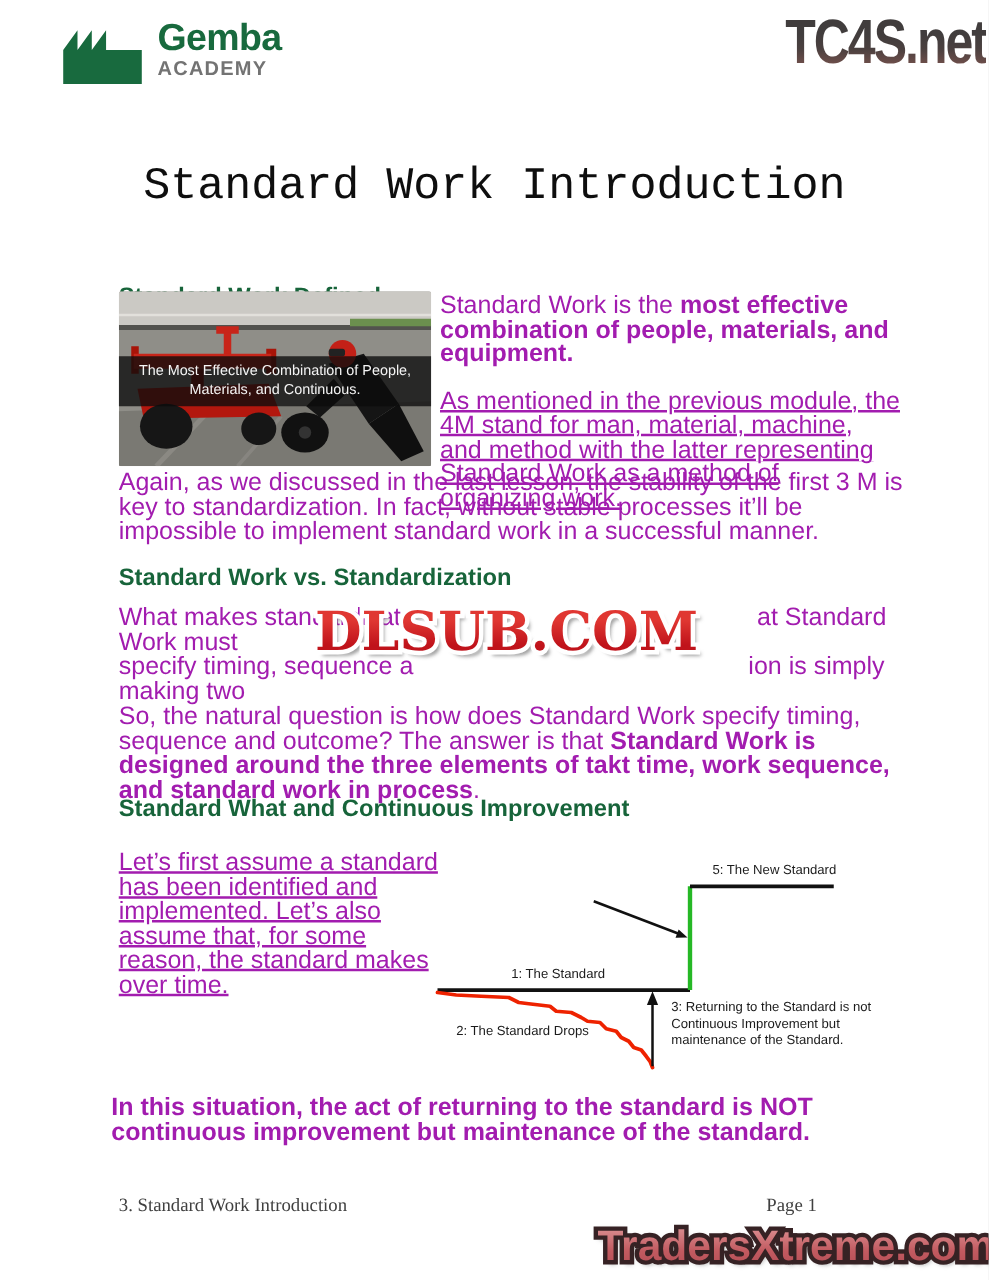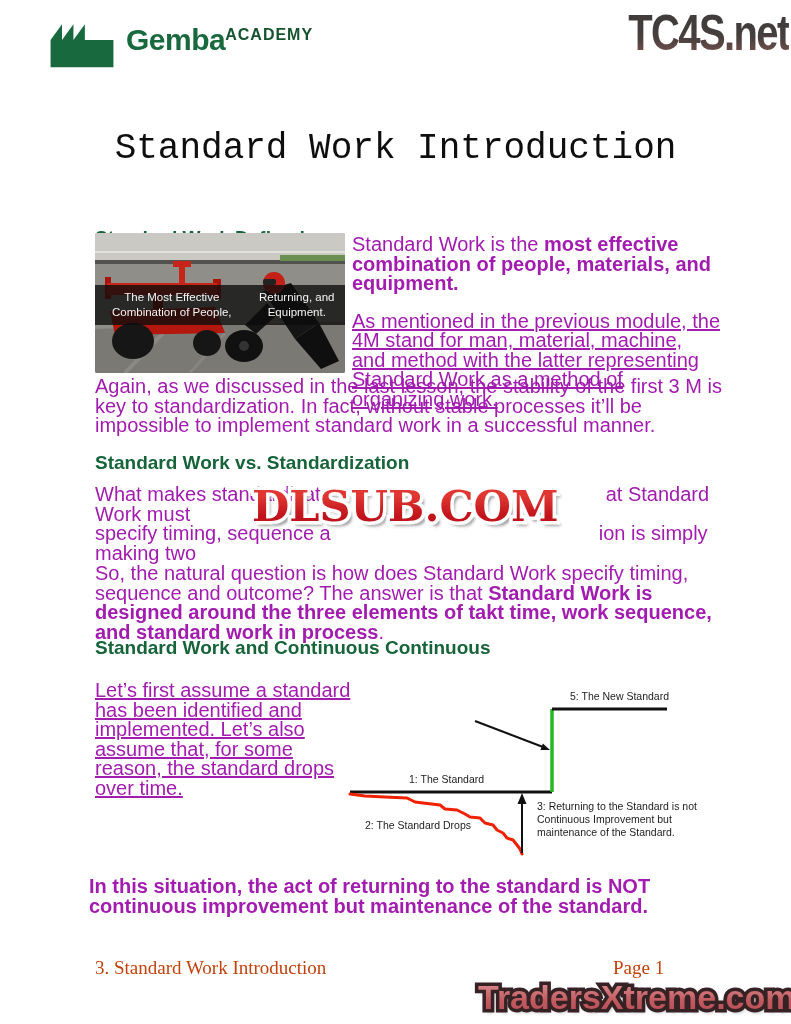--- a/index.html
+++ b/index.html
@@ -3,23 +3,23 @@
 <meta charset="utf-8">
 <style>
   html,body{margin:0;padding:0;background:#e9e9e9;}
   .page{
     position:relative;width:791px;height:1024px;margin:0 auto;background:#ffffff;
     font-family:"Liberation Sans",sans-serif;color:#171717;overflow:hidden;
   }
   
   .logo{position:absolute;left:46px;top:10px;display:flex;align-items:center;gap:8px;}
   .logo svg{display:block;}
-  .logo-text{display:flex;flex-direction:row;line-height:1;}
+  .logo-text{display:flex;flex-direction:column;line-height:1;}
   .logo-name{font-size:30px;font-weight:700;color:#186a3e;letter-spacing:-0.5px;}
-  .logo-sub{font-size:16px;font-weight:700;color:#14532d;letter-spacing:1px;margin-top:2px;}
+  .logo-sub{font-size:16px;font-weight:700;color:#737373;letter-spacing:1px;margin-top:2px;}
   .tc4s{
     position:absolute;top:4px;right:2px;font-size:50px;font-weight:700;letter-spacing:-2px;
     transform:scaleX(0.8);transform-origin:top right;
     background:linear-gradient(#413d3d 40%,#4a403f 60%,#845751 95%);
     -webkit-background-clip:text;background-clip:text;color:transparent;
   }
   
   .doc-title{position:absolute;top:128px;left:0;width:100%;text-align:center;
     font-size:36px;font-weight:400;color:#0e0e0e;margin:0;font-family:Liberation Mono, monospace;}
   .green-h{position:absolute;font-size:19px;font-weight:700;color:#17643a;margin:0;}
@@ -37,21 +37,21 @@
   .p-vs2{left:95px;top:564px;width:638px;}
   .ci-left{left:95px;top:681px;width:258px;}
   .p-final{left:89px;top:877px;width:642px;font-weight:bold;}
   .gap1{display:inline-block;width:285px;}
   .gap2{display:inline-block;width:268px;}
   
   .photo{position:absolute;left:95px;top:233px;width:250px;height:140px;overflow:hidden;border-radius:2px;}
   .photo svg{position:absolute;inset:0;}
   .photo-caption{
     position:absolute;left:0;top:52px;width:100%;height:40px;background:rgba(12,12,12,0.78);
-    display:flex;flex-direction:row;align-items:center;justify-content:center;
+    display:flex;flex-direction:column;align-items:center;justify-content:center;
     color:#f4f4f4;font-size:11.5px;line-height:15px;text-align:center;
   }
   
   .diagram{position:absolute;left:345px;top:683px;width:400px;height:185px;}
   .diagram svg{position:absolute;inset:0;}
   .dlabel{position:absolute;font-size:10.5px;line-height:13px;color:#1c1c1c;}
   .dl-raises{left:14px;top:9px;width:168px;}
   .dl-new{left:225px;top:7px;width:150px;}
   .dl-standard{left:64px;top:90px;}
   .dl-drops{left:20px;top:136px;}
@@ -61,21 +61,21 @@
   .wm-stack .back{position:absolute;left:0;top:0;}
   .wm-stack .front{position:relative;}
   .dlsub{left:252px;top:481px;font-family:"DejaVu Serif",serif;font-weight:700;font-size:43px;letter-spacing:0px;}
   .dlsub .back{-webkit-text-stroke:7px #ffffff;color:#fff;text-shadow:4px 5px 3px rgba(110,110,110,0.65);}
   .dlsub .front{background:linear-gradient(#e03732 30%,#c0131b 70%);-webkit-background-clip:text;background-clip:text;color:transparent;}
   .traders{left:478px;top:978px;font-weight:700;font-size:34px;letter-spacing:0px;}
   .traders .back{-webkit-text-stroke:7px #362224;color:#362224;
     text-shadow:0 0 6px #c6c6c6,0 0 2px #b5b5b5,2px 3px 4px rgba(80,80,80,0.55);}
   .traders .front{background:linear-gradient(#d8898c 15%,#c25a60 60%,#b24c54);-webkit-background-clip:text;background-clip:text;color:transparent;}
   
-  .footer-left,.footer-right{position:absolute;font-family:"Liberation Serif",serif;font-size:19px;color:#c2410c;}
+  .footer-left,.footer-right{position:absolute;font-family:"Liberation Serif",serif;font-size:15px;color:#404040;}
   .footer-left{left:95px;top:957px;}
   .footer-right{left:613px;top:957px;}
 </style>
 </head>
 <body>
 
 <div class="page">
 
   <div class="logo">
     <svg width="72" height="60" viewBox="0 0 100 84">
@@ -114,21 +114,21 @@
       <polygon points="168,58 196,50 224,90 200,106" fill="#151515"></polygon>
       <polygon points="200,106 224,90 244,128 226,136" fill="#0f0f0f"></polygon>
       <polygon points="172,70 150,92 161,101 182,82" fill="#151515"></polygon>
       <circle cx="179" cy="50" r="11" fill="#c32017"></circle>
       <rect x="168" y="46" width="13" height="6" rx="2" fill="#222222"></rect>
       <ellipse cx="149" cy="113" rx="19" ry="16" fill="#111111"></ellipse>
       <circle cx="149" cy="113" r="5" fill="#333333"></circle>
     </svg>
     <div class="photo-caption">
       <span>The Most Effective Combination of People,</span>
-      <span>Returning, and Equipment.</span>
+      <span>Materials, and Continuous.</span>
     </div>
   </div>
 
   <div class="body-block coltext">
     <p><span>Standard Work is the </span><b>most effective combination of people, materials, and equipment.</b></p>
     <p>As mentioned in the previous module, the 4M stand for man, material, machine, and method with the latter representing Standard Work as a method of organizing work.</p>
   </div>
 
   <div class="body-block p-again">Again, as we discussed in the last lesson, the stability of the first 3 M is key to standardization. In fact, without stable processes it’ll be impossible to implement standard work in a successful manner.</div>
 
@@ -139,24 +139,24 @@
     <div><span>specify timing, sequence a</span><span class="gap2"></span><span>ion is simply making two</span></div>
   </div>
 
   <div class="wm-stack dlsub">
     <span class="back">DLSUB.COM</span>
     <span class="front">DLSUB.COM</span>
   </div>
 
   <div class="body-block p-vs2"><span>So, the natural question is how does Standard Work specify timing, sequence and outcome? The answer is that </span><b>Standard Work is designed around the three elements of takt time, work sequence, and standard work in process</b><span>.</span></div>
 
-  <h2 class="green-h h-ci">Standard Work and Continuous Continuous</h2>
+  <h2 class="green-h h-ci">Standard What and Continuous Improvement</h2>
 
   <div class="body-block ci-left">
-    <p>Let’s first assume a standard has been identified and implemented. Let’s also assume that, for some reason, the standard drops over time.</p>
+    <p>Let’s first assume a standard has been identified and implemented. Let’s also assume that, for some reason, the standard makes over time.</p>
   </div>
 
   <div class="diagram">
     <svg width="400" height="185" viewBox="0 0 400 185">
       <line x1="5" y1="109" x2="207" y2="109" stroke="#111111" stroke-width="3"></line>
       <line x1="207" y1="26" x2="207" y2="109" stroke="#25b825" stroke-width="3.5"></line>
       <line x1="207" y1="26" x2="322" y2="26" stroke="#111111" stroke-width="3"></line>
       <polyline points="5,111 20,113 40,114 62,115 70,119 78,120 95,122 100,126 112,127 120,131 125,134 135,135 140,140 148,142 152,147 158,150 162,155 168,157 172,162 175,166 177,171" fill="none" stroke="#ee2200" stroke-width="3" stroke-linejoin="round" stroke-linecap="round"></polyline>
       <line x1="177" y1="170" x2="177" y2="117" stroke="#111111" stroke-width="2"></line>
       <polygon points="177,110 172.5,121 181.5,121" fill="#111111"></polygon>

